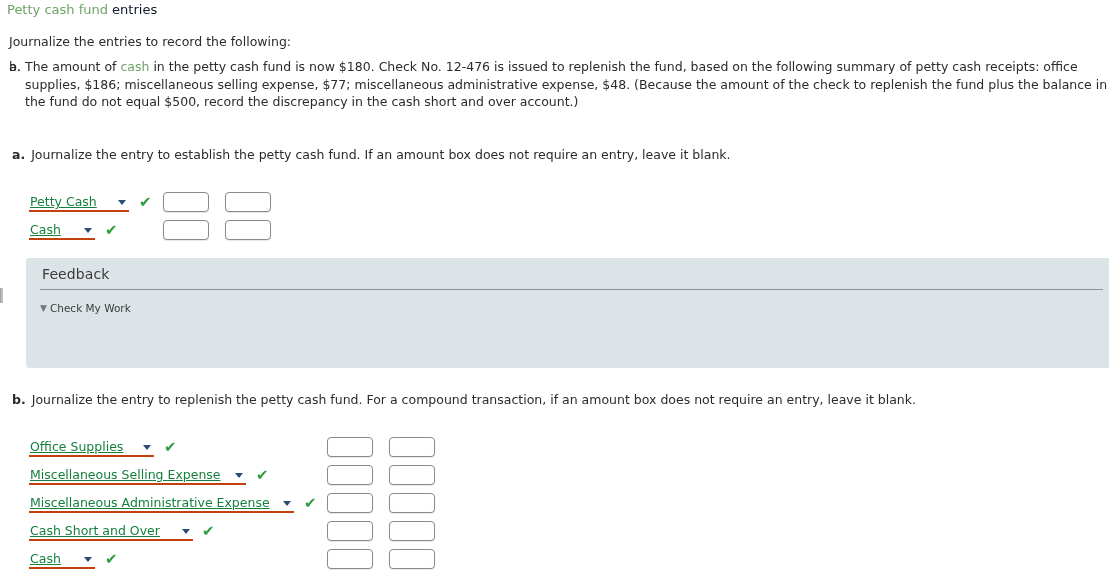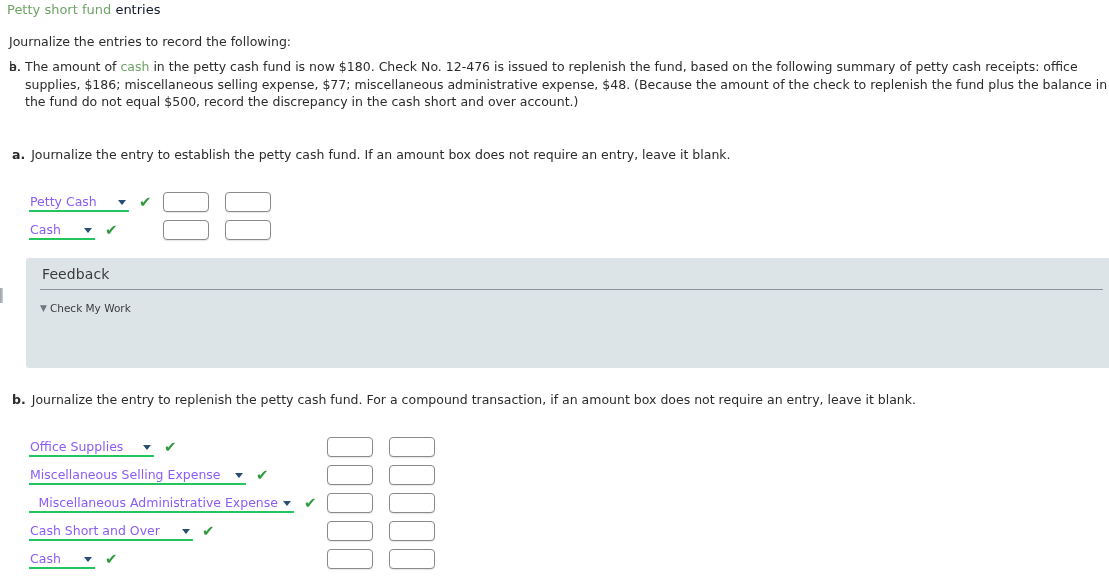--- a/index.html
+++ b/index.html
@@ -90,29 +90,30 @@
     height: 28px;
   }
 
   .acct-select {
     position: absolute;
     left: 0;
     top: 2px;
     height: 18px;
     box-sizing: border-box;
     border: none;
-    border-bottom: 2px solid #22c55e;
+    border-bottom: 2px solid #c2410c;
     background: #ffffff;
-    color: #8b5cf6;
+    color: #15803d;
     font-family: "DejaVu Sans", "Liberation Sans", sans-serif;
     font-size: 12.5px;
     line-height: 16px;
     padding: 0 16px 0 1px;
     white-space: nowrap;
     overflow: hidden;
+    text-decoration: underline;
   }
   .acct-select .caret {
     position: absolute;
     right: 3px;
     top: 6px;
     width: 0;
     height: 0;
     border-left: 4px solid transparent;
     border-right: 4px solid transparent;
     border-top: 5px solid #2a4d73;
@@ -201,21 +202,21 @@
     top: 288px;
     width: 3px;
     height: 15px;
     background: linear-gradient(to right, #9aa0a5, #c9ced2);
   }
 </style>
 </head>
 <body>
 
 <div class="title">
-  <span class="green">Petty short fund</span><span class="dark"> entries</span>
+  <span class="green">Petty cash fund</span><span class="dark"> entries</span>
 </div>
 
 <div class="intro">Journalize the entries to record the following:</div>
 
 <div class="list">
   <div class="li">
     <span class="marker">a.</span>
   </div>
   <div class="li">
     <span class="marker">b.</span>
@@ -281,21 +282,21 @@
     <div class="acct-select" style="width:217px;">
       <span>Miscellaneous Selling Expense</span>
       <span class="caret"></span>
     </div>
     <span class="check" style="left:227px;">✔</span>
     <input class="amtbox" style="left: 298px; top: 0px;" type="text" value="">
     <input class="amtbox" style="left: 360px; top: 0px;" type="text" value="">
   </div>
 
   <div class="jrow">
-    <div class="acct-select" style="width:265px;text-align:right;">
+    <div class="acct-select" style="width:265px;">
       <span>Miscellaneous Administrative Expense</span>
       <span class="caret"></span>
     </div>
     <span class="check" style="left:275px;">✔</span>
     <input class="amtbox" style="left: 298px; top: 0px;" type="text" value="">
     <input class="amtbox" style="left: 360px; top: 0px;" type="text" value="">
   </div>
 
   <div class="jrow">
     <div class="acct-select" style="width:164px;">

